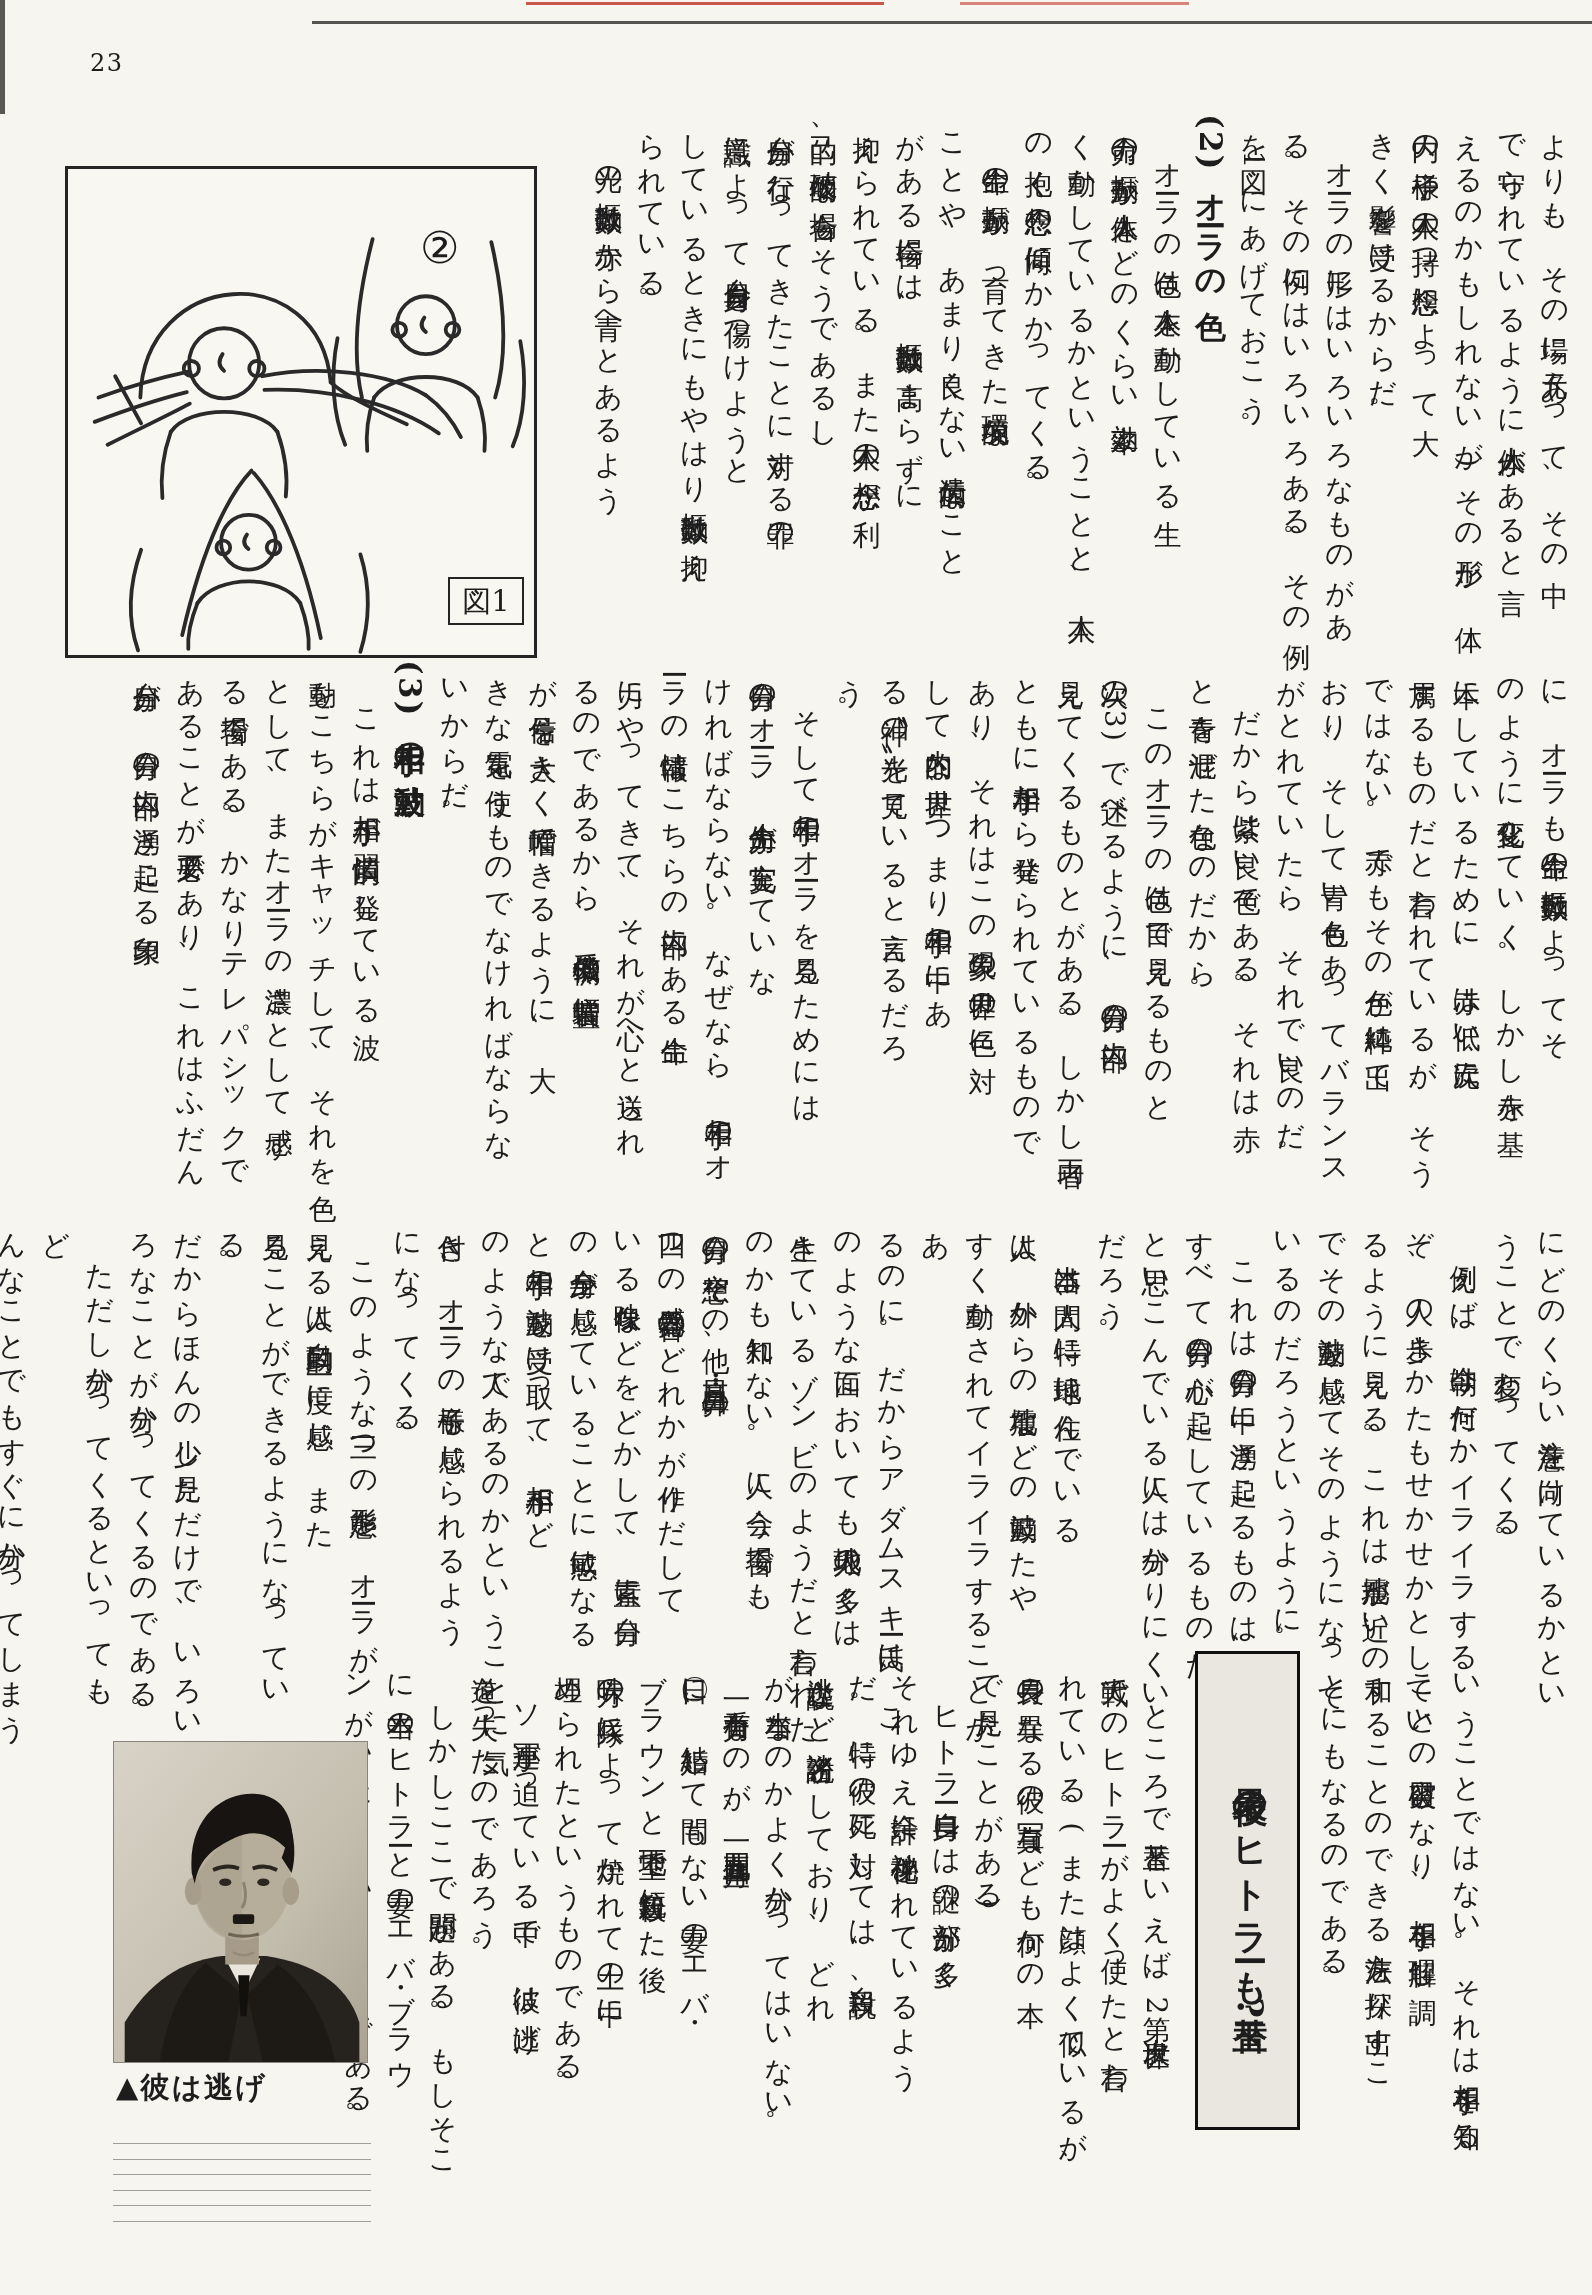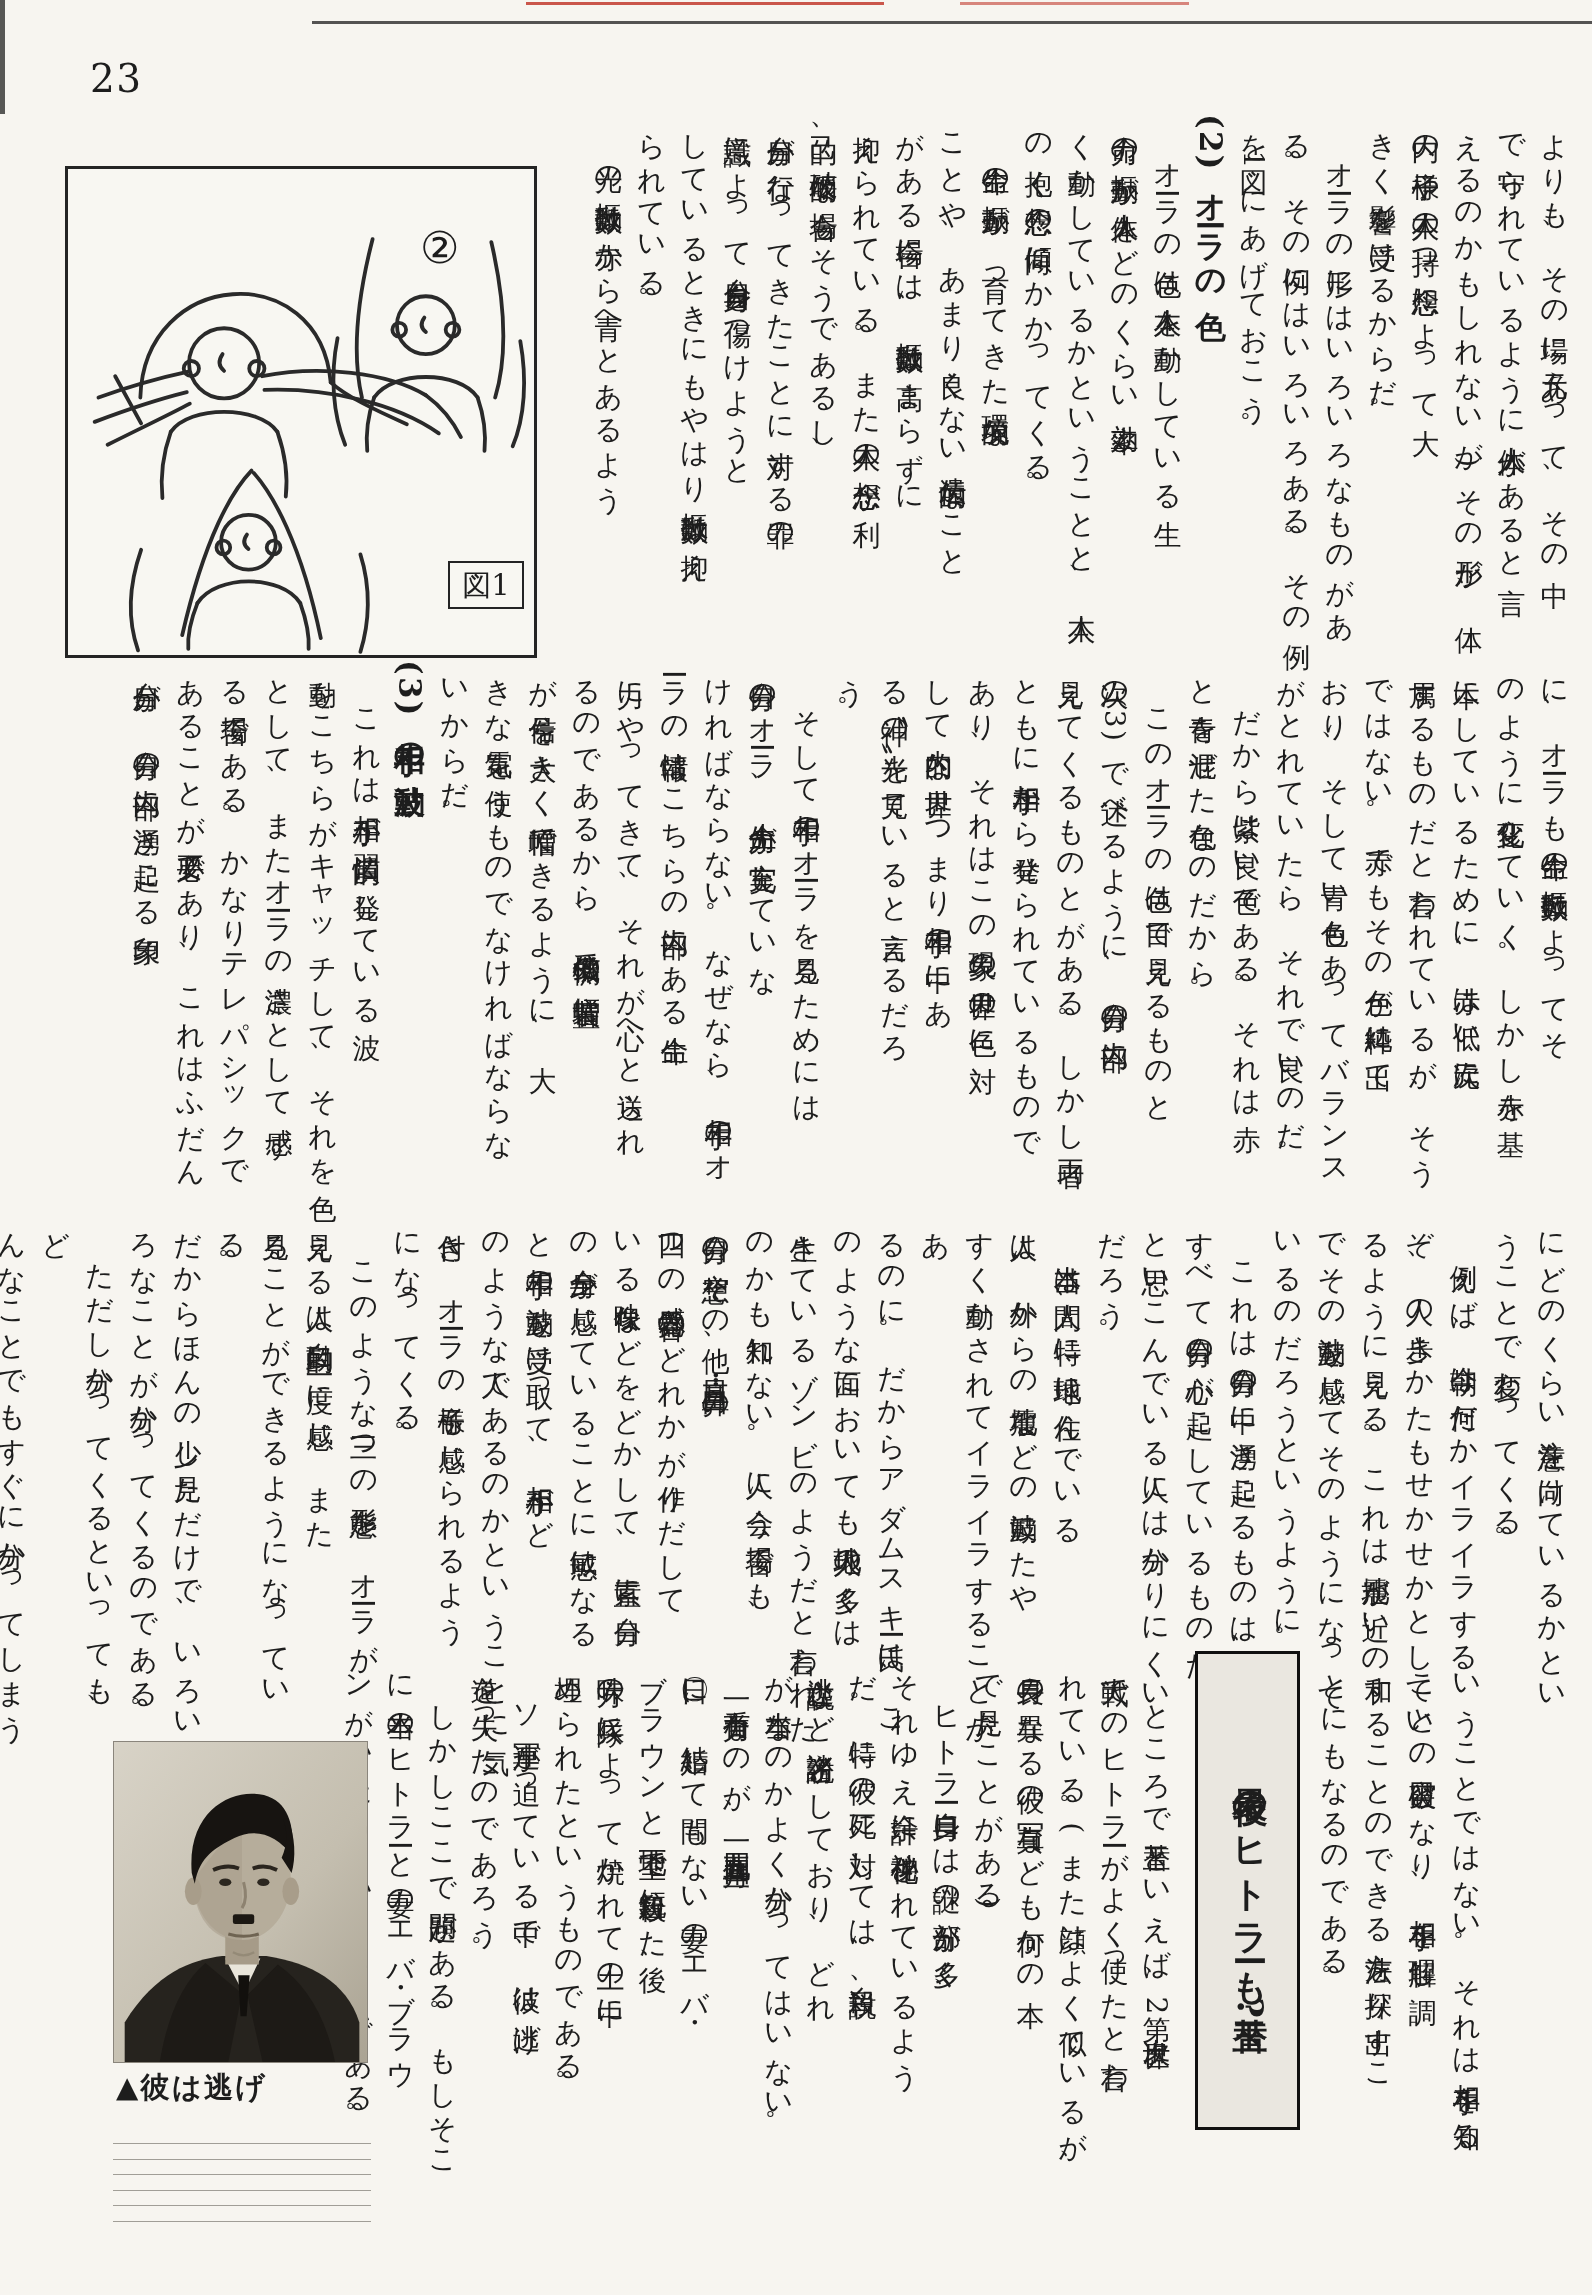--- a/index.html
+++ b/index.html
@@ -3,35 +3,35 @@
 <meta charset="utf-8">
 <style>
   html,body{margin:0;padding:0;background:#555;}
   #page{position:relative;width:1593px;height:2295px;background:#f7f5f0;overflow:hidden;
         font-family:"DejaVu Serif","Liberation Serif",serif;color:#1d1d1d;}
   
   .scan-top{position:absolute;left:312px;top:21.3px;width:1280px;height:3px;background:#2b2b2b;opacity:.8;}
   .scan-top-red{position:absolute;left:526px;top:1.5px;width:358px;height:3.8px;background:#c23a2e;opacity:.85;}
   .scan-top-red2{position:absolute;left:960px;top:1.5px;width:229px;height:3px;background:#c23a2e;opacity:.6;}
   .scan-left{position:absolute;left:0;top:0;width:4.6px;height:114px;background:#222;opacity:.75;}
-  #pageno{position:absolute;left:90px;top:56px;font-size:39px;letter-spacing:1.5px;}
+  #pageno{position:absolute;left:90px;top:49px;font-size:24px;letter-spacing:1.5px;}
   
   .vband{position:absolute;writing-mode:vertical-rl;font-size:28px;letter-spacing:2.3px;line-height:43px;}
   .vband .tcol{display:block;}
   .vband .heading{font-weight:700;font-size:31px;}
   #band1{left:591px;top:114px;width:985px;height:533px;}
   #band2{left:114px;top:660px;width:1462px;height:530px;line-height:44px;}
   #band3{left:114px;top:1213px;width:1459px;height:526px;line-height:44px;}
   #band4cont{left:1305px;top:1655px;width:183px;height:533px;line-height:44px;}
   #band4art{left:335px;top:1655px;width:842px;height:549px;line-height:42px;}
   
   #figure1{position:absolute;left:65px;top:166px;width:466px;height:486px;border:3px solid #242424;background:#f8f7f2;}
   #figure1 svg{position:absolute;left:0;top:0;}
   .fig-mark{position:absolute;left:352px;top:53px;font-size:44px;}
-  .fig-label{position:absolute;left:380px;top:392px;width:72px;height:44px;border:2.3px solid #242424;
+  .fig-label{position:absolute;left:380px;top:408px;width:72px;height:44px;border:2.3px solid #242424;
              font-size:29px;text-align:center;line-height:44px;}
   
   #headline{position:absolute;left:1195px;top:1651px;width:99px;height:473px;border:3px solid #101010;
             background:#eae7e0;writing-mode:vertical-rl;}
   #headline span{display:block;font-weight:700;font-size:35px;letter-spacing:3.8px;line-height:93px;
                  margin:auto 0;text-align:center;height:100%;}
   
   #photo{position:absolute;left:114px;top:1742px;width:253px;height:320px;outline:1.5px solid #8a857c;}
   #caption{position:absolute;left:116px;top:2068px;font-size:29px;font-weight:700;letter-spacing:2.3px;}
   

